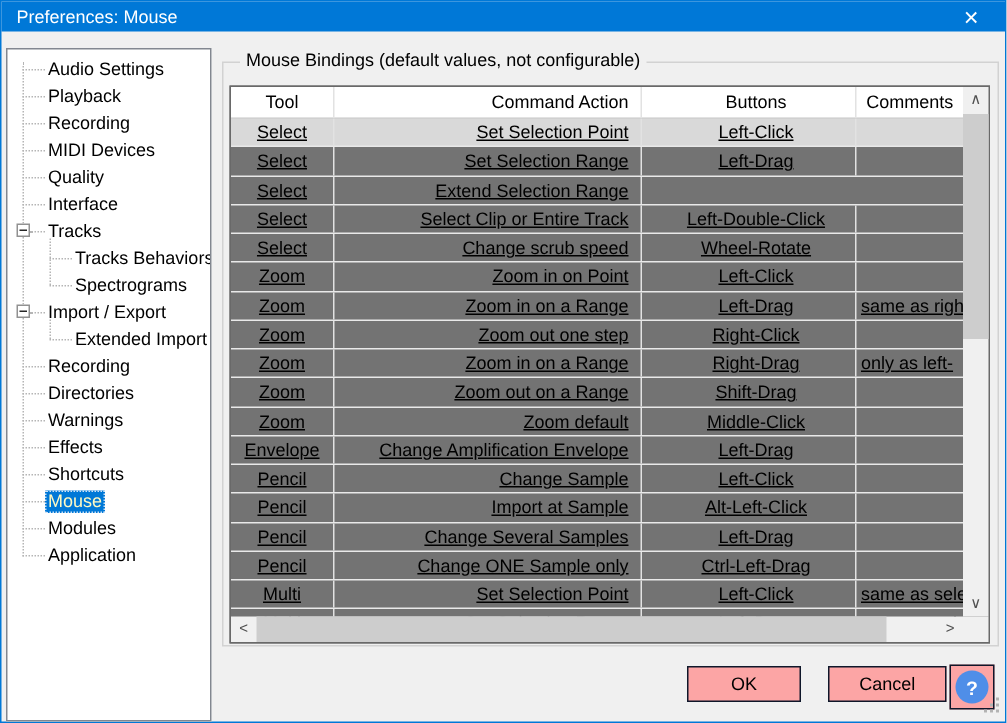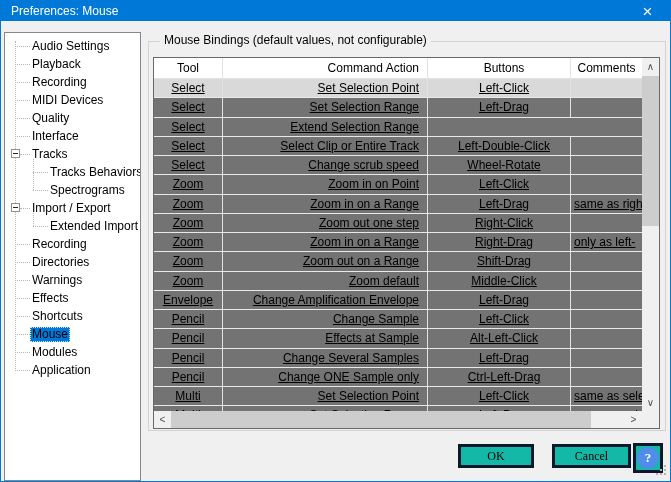--- a/index.html
+++ b/index.html
@@ -26,21 +26,21 @@
   .trunk-import { left:28px; top:180px; height:13px; }
   .titem { position:relative; height:18px; display:flex; align-items:center;
            white-space:nowrap; cursor:default; }
   .titem .conn { flex:none; width:15px; height:1px; border-bottom:1px dotted #b5b5b5;
                  margin-top:1px; }
   .titem.d0 { padding-left:10px; }
   .titem.d1 { padding-left:28px; }
   .titem.expanded { padding-left:15px; }
   .titem.expanded .conn { width:10px; }
   .titem .lbl { padding:1px 2px; line-height:13px; }
-  .titem.sel .lbl { background:#0078d7; color:#000000; outline:1px dotted #cfe3f7;
+  .titem.sel .lbl { background:#0078d7; color:#fef9c3; outline:1px dotted #cfe3f7;
                     outline-offset:-1px; }
   .minus { position:absolute; left:6px; top:4px; width:9px; height:9px;
            background:#fff; border:1px solid #919191; }
   .minus::after { content:""; position:absolute; left:1px; right:1px; top:3px;
                   height:1px; background:#262626; }
 
   
   .groupbox { position:absolute; left:147px; top:40px; width:518px; height:390px;
               border:1px solid #d2d2d2; }
   .grouplabel { position:absolute; left:11px; top:-9px; background:#f0f0f0;
@@ -68,22 +68,22 @@
   .hsb { position:absolute; left:0; top:353px; width:488px; height:17px; background:#f0f0f0; }
   .corner { position:absolute; left:488px; top:353px; width:17px; height:17px; background:#f0f0f0; }
   .sarrow { position:absolute; width:17px; height:17px; display:flex; align-items:center;
             justify-content:center; color:#505050; font-size:10px; line-height:1; }
   .v-up { left:0; top:0; } .v-dn { left:0; bottom:0; }
   .h-lt { left:0; top:0; } .h-rt { right:0; top:0; }
   .vthumb { position:absolute; left:0; top:18px; width:17px; height:150px; background:#cdcdcd; }
   .hthumb { position:absolute; left:17px; top:0; width:420px; height:17px; background:#cdcdcd; }
 
   
-  .btn { position:absolute; background:#14b8a6; border:3px solid #0f172a;
-         font-family:Liberation Serif, serif; font-size:12px; color:#000;
+  .btn { position:absolute; background:#fca5a5; border:1px solid #0f172a;
+         font-family:Liberation Sans, sans-serif; font-size:12px; color:#000;
          text-align:center; }
   .ok-btn     { left:457px; top:443px; width:76px; height:24px; }
   .cancel-btn { left:551px; top:443px; width:79px; height:24px; }
   .help-btn   { left:632px; top:442px; width:30px; height:30px; display:flex;
                 align-items:center; justify-content:center; }
   .helpcircle { width:22px; height:22px; border-radius:50%; background:#4f8ee8;
                 color:#fff; display:flex; align-items:center; justify-content:center;
                 font-size:13px; font-weight:bold; }
   .grip { position:absolute; right:3px; bottom:5px; width:11px; height:11px; }
   .grip::before { content:""; position:absolute; left:8px; top:0; width:2px; height:2px;
@@ -270,21 +270,21 @@
           <div class="gcell w3 a-left3"></div>
         </div>
         <div class="grow">
           <div class="gcell w0 a-center bdr">Pencil</div>
           <div class="gcell w1 a-right bdr">Change Sample</div>
           <div class="gcell w2 a-left10 bdr">Left-Click</div>
           <div class="gcell w3 a-left3"></div>
         </div>
         <div class="grow">
           <div class="gcell w0 a-center bdr">Pencil</div>
-          <div class="gcell w1 a-right bdr">Effects at Sample</div>
+          <div class="gcell w1 a-right bdr">Import at Sample</div>
           <div class="gcell w2 a-left10 bdr">Alt-Left-Click</div>
           <div class="gcell w3 a-left3"></div>
         </div>
         <div class="grow">
           <div class="gcell w0 a-center bdr">Pencil</div>
           <div class="gcell w1 a-right bdr">Change Several Samples</div>
           <div class="gcell w2 a-left10 bdr">Left-Drag</div>
           <div class="gcell w3 a-left3"></div>
         </div>
         <div class="grow">

